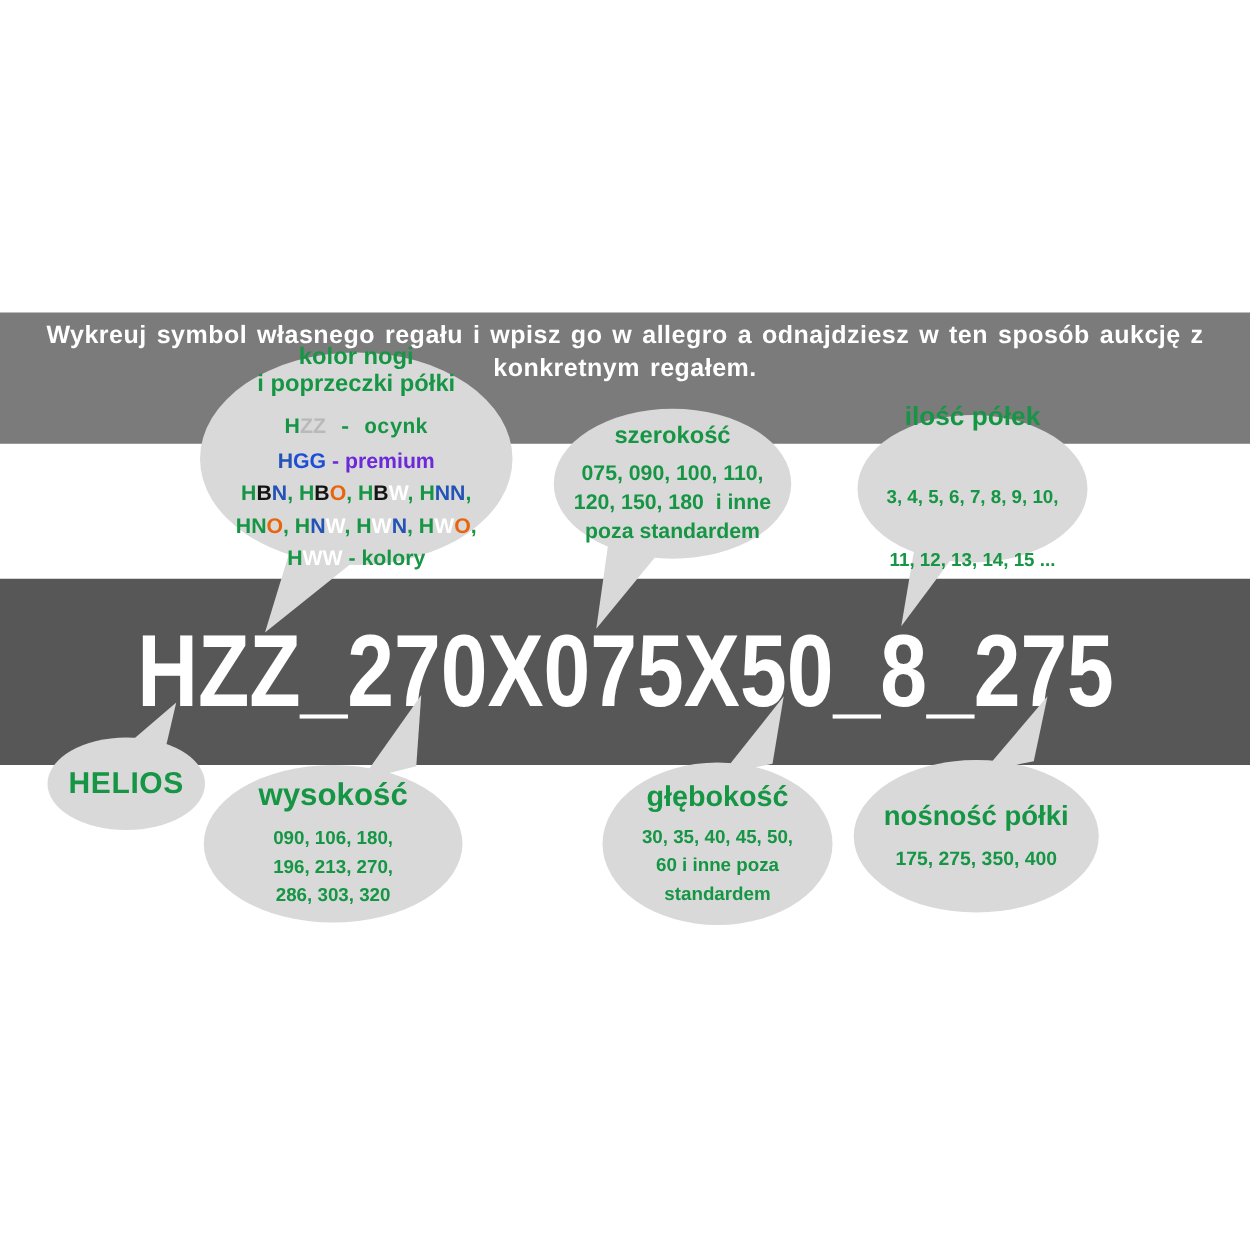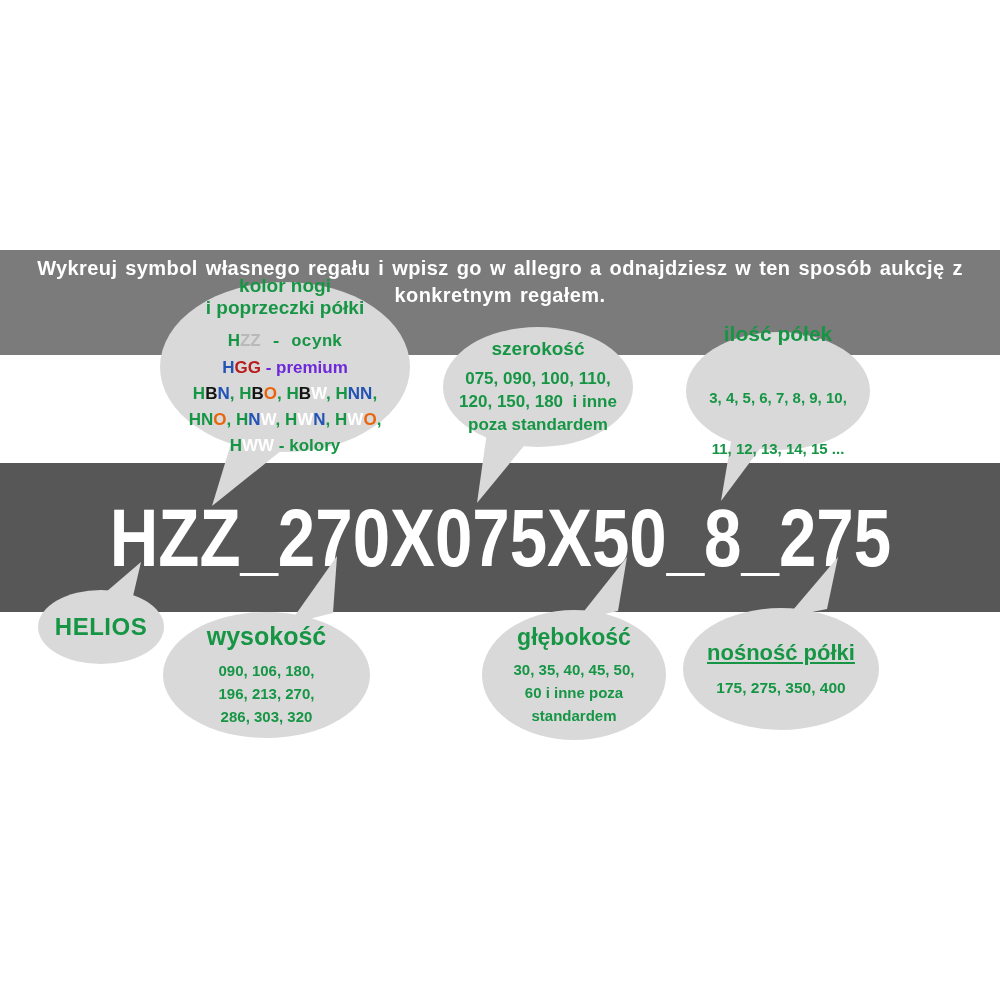--- a/index.html
+++ b/index.html
@@ -45,21 +45,21 @@
 
   .b-wys     { left:163px; top:612px; width:207px; height:126px; }
   .b-wys .title { font-size:25px; margin-bottom:8px; }
   .b-wys .line  { font-size:15px; line-height:23px; }
 
   .b-gleb    { left:482px; top:610px; width:184px; height:130px; }
   .b-gleb .title { font-size:23px; margin-bottom:7px; }
   .b-gleb .line  { font-size:15px; line-height:23px; }
 
   .b-nosn    { left:683px; top:608px; width:196px; height:122px; }
-  .b-nosn .title { font-size:22px; margin-bottom:10px;text-decoration:underline; }
+  .b-nosn .title { font-size:22px; margin-bottom:10px; }
   .b-nosn .line  { font-size:15.5px; line-height:23px; }
 </style>
 </head>
 <body>
 
 <div class="stage">
 
   <div class="band band1"></div>
   <div class="band band2"></div>
 
@@ -80,21 +80,21 @@
     <polygon points="289,624 333,613 337,556" fill="#d9d9d9"></polygon>
     <polygon points="577,620 618,611 627,557" fill="#d9d9d9"></polygon>
     <polygon points="787,617 827,609 838,557" fill="#d9d9d9"></polygon>
   </svg>
 
   <div class="bubble b-kolor">
     <div class="title">kolor nogi</div>
     <div class="title">i poprzeczki półki</div>
     <div class="codes">
       <div class="code-row"><span style="color: rgb(22, 150, 69);">H</span><span style="color: rgb(185, 185, 185);">ZZ</span><span style="color: rgb(22, 150, 69); font-family: Liberation Mono, monospace;"> - ocynk</span></div>
-      <div class="code-row"><span style="color: rgb(35, 83, 181);">H</span><span style="color: #b91c1c; text-align: center;">GG</span><span style="color: #6d28d9;"> - premium</span></div>
+      <div class="code-row"><span style="color: rgb(35, 83, 181);">H</span><span style="color: #1d4ed8; text-align: center;">GG</span><span style="color: #6d28d9;"> - premium</span></div>
       <div class="code-row"><span style="color: rgb(22, 150, 69);">H</span><span style="color: rgb(20, 20, 20);">B</span><span style="color: rgb(35, 83, 181);">N</span><span style="color: rgb(22, 150, 69);">, </span><span style="color: rgb(22, 150, 69);">H</span><span style="color: rgb(20, 20, 20);">B</span><span style="color: rgb(232, 101, 13);">O</span><span style="color: rgb(22, 150, 69);">, </span><span style="color: rgb(22, 150, 69);">H</span><span style="color: rgb(20, 20, 20);">B</span><span style="color: rgb(255, 255, 255);">W</span><span style="color: rgb(22, 150, 69);">, </span><span style="color: rgb(22, 150, 69);">H</span><span style="color: rgb(35, 83, 181);">N</span><span style="color: rgb(35, 83, 181);">N</span><span style="color: rgb(22, 150, 69);">,</span></div>
       <div class="code-row"><span style="color: rgb(22, 150, 69);">H</span><span style="color: rgb(22, 150, 69);">N</span><span style="color: rgb(232, 101, 13);">O</span><span style="color: rgb(22, 150, 69);">, </span><span style="color: rgb(22, 150, 69);">H</span><span style="color: rgb(35, 83, 181);">N</span><span style="color: rgb(255, 255, 255);">W</span><span style="color: rgb(22, 150, 69);">, </span><span style="color: rgb(22, 150, 69);">H</span><span style="color: rgb(255, 255, 255);">W</span><span style="color: rgb(35, 83, 181);">N</span><span style="color: rgb(22, 150, 69);">, </span><span style="color: rgb(22, 150, 69);">H</span><span style="color: rgb(255, 255, 255);">W</span><span style="color: rgb(232, 101, 13);">O</span><span style="color: rgb(22, 150, 69);">,</span></div>
       <div class="code-row"><span style="color: rgb(22, 150, 69);">H</span><span style="color: rgb(255, 255, 255);">WW</span><span style="color: rgb(22, 150, 69);"> - kolory</span></div>
     </div>
   </div>
 
   <div class="bubble b-szer">
     <div class="title">szerokość</div>
     <div class="line">075, 090, 100, 110,</div>
     <div class="line">120, 150, 180  i inne</div>

